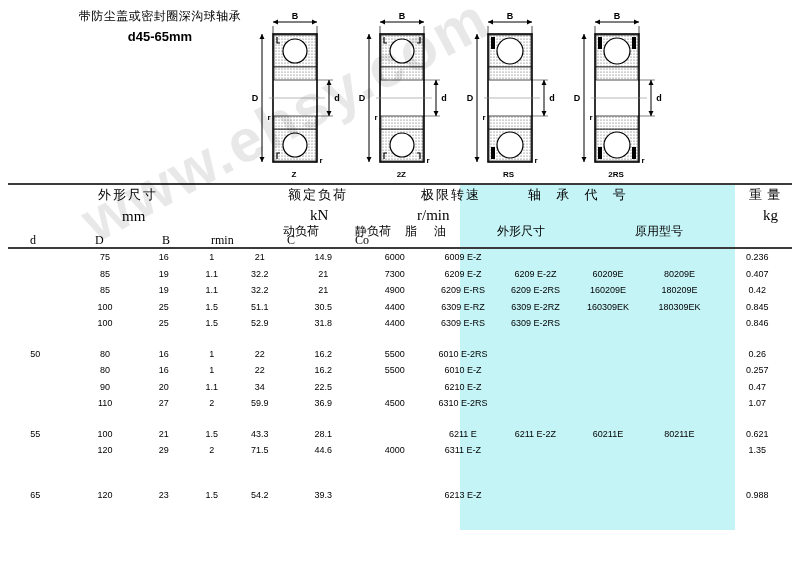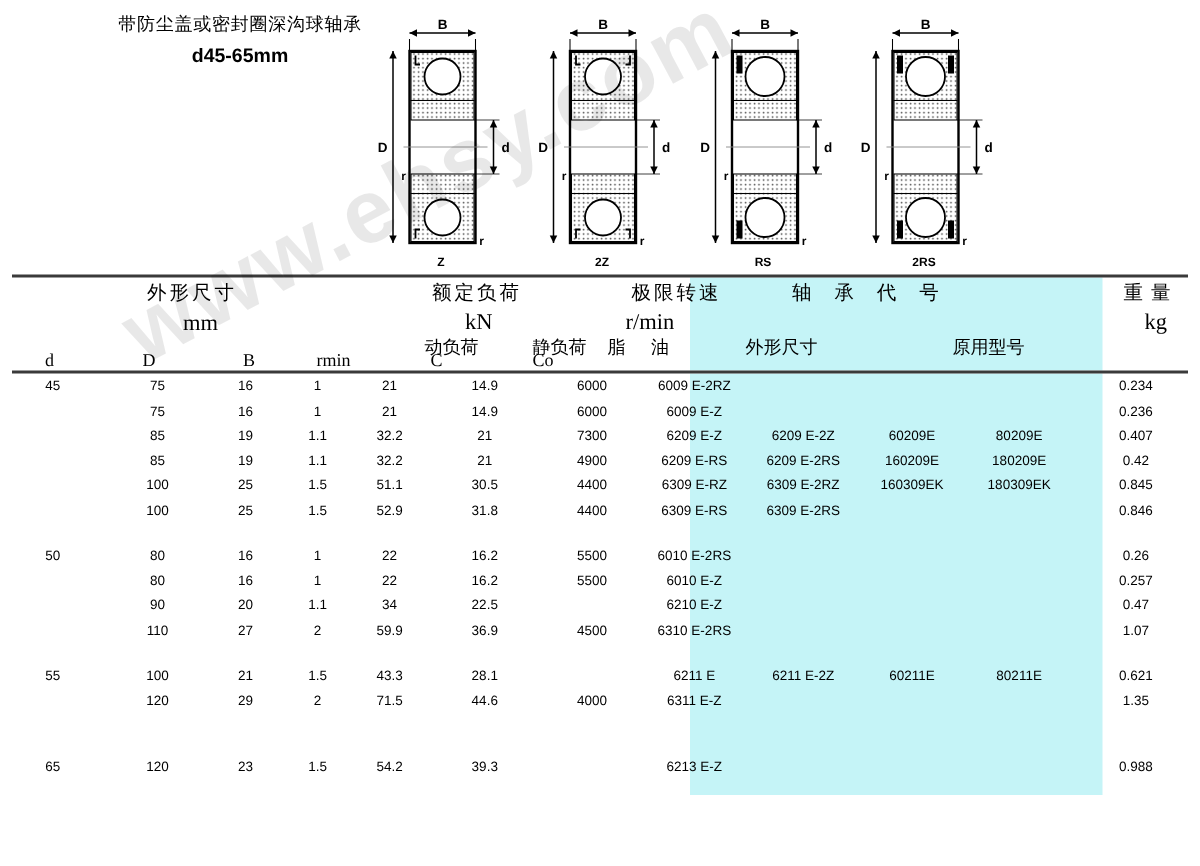--- a/index.html
+++ b/index.html
@@ -279,34 +279,20 @@
   <div class="hdr hdr-col" style="left:30px;top:233px;">d</div>
   <div class="hdr hdr-col" style="left:95px;top:233px;">D</div>
   <div class="hdr hdr-col" style="left:162px;top:233px;">B</div>
   <div class="hdr hdr-col" style="left:211px;top:233px;">rmin</div>
   <div class="hdr hdr-col" style="left:287px;top:233px;">C</div>
   <div class="hdr hdr-col" style="left:355px;top:233px;">Co</div>
 
   <table class="tbl">
     <tbody>
         <tr>
-          <td class="c-d">45</td>
-          <td class="c-D">75</td>
-          <td class="c-B">16</td>
-          <td class="c-r">1</td>
-          <td class="c-C">21</td>
-          <td class="c-Co">14.9</td>
-          <td class="c-n">6000</td>
-          <td class="c-m1">6009 E-2RZ</td>
-          <td class="c-m2"></td>
-          <td class="c-m3"></td>
-          <td class="c-m4"></td>
-          <td class="c-w">0.234</td>
-        </tr>
-        <tr>
           <td class="c-d"></td>
           <td class="c-D">75</td>
           <td class="c-B">16</td>
           <td class="c-r">1</td>
           <td class="c-C">21</td>
           <td class="c-Co">14.9</td>
           <td class="c-n">6000</td>
           <td class="c-m1">6009 E-Z</td>
           <td class="c-m2"></td>
           <td class="c-m3"></td>

